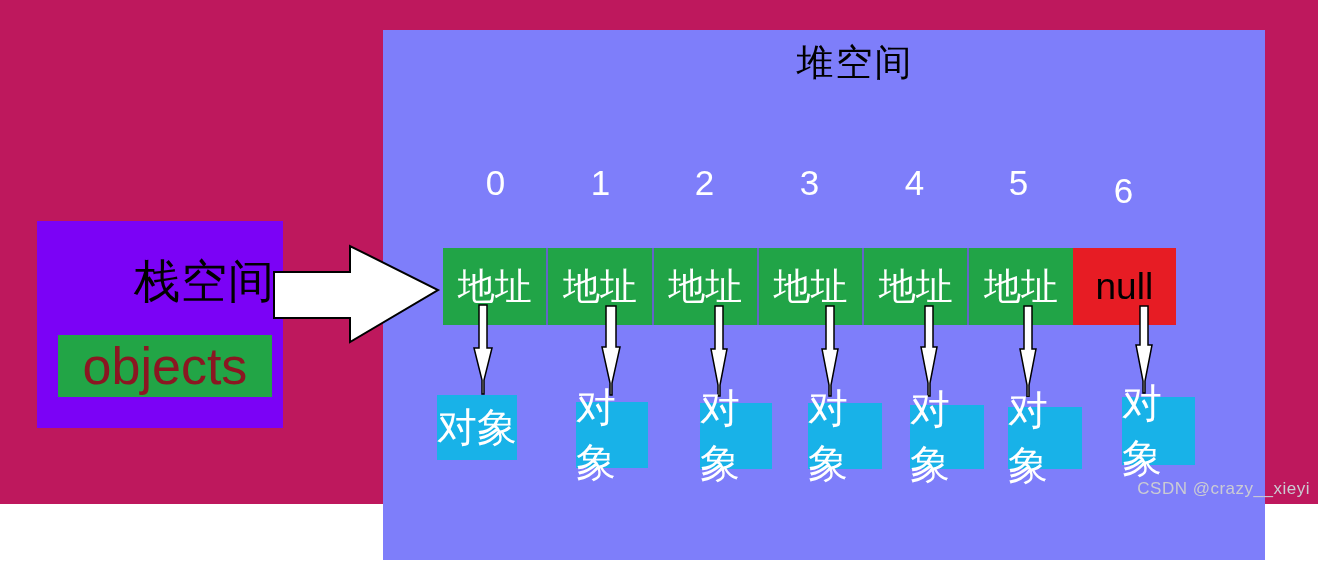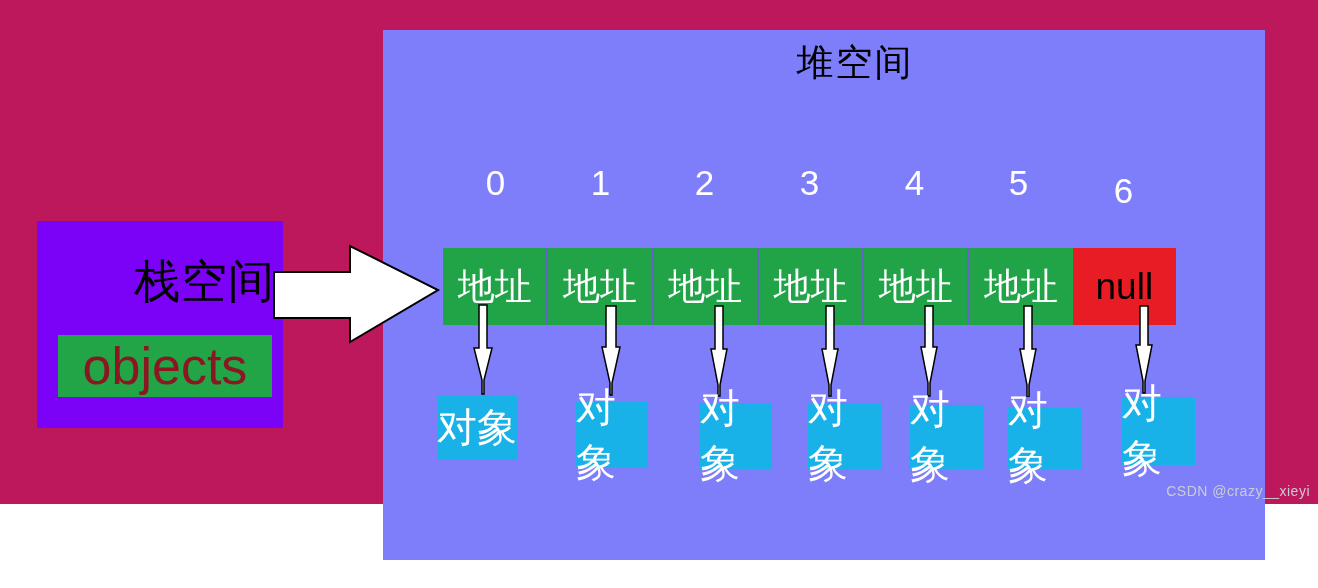--- a/index.html
+++ b/index.html
@@ -140,21 +140,21 @@
     top: 242px;
     width: 170px;
     height: 102px;
   }
 
   
   .watermark {
     position: absolute;
     right: 8px;
     bottom: 5px;
-    font-size: 14px;
+    font-size: 17px;
     color: #cbccd3;
     letter-spacing: 0.5px;
   }
 </style>
 </head>
 <body>
 
 <div class="canvas">
 
   <div class="heap-box">

